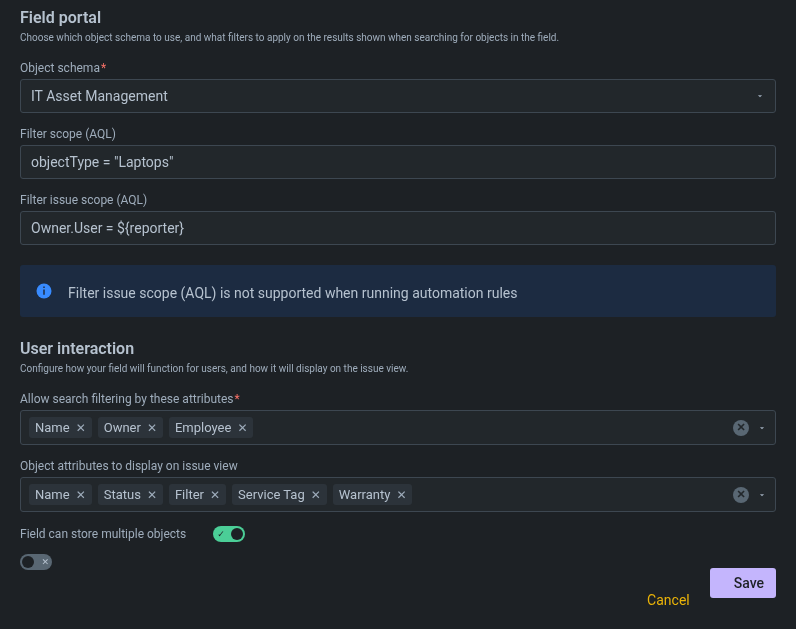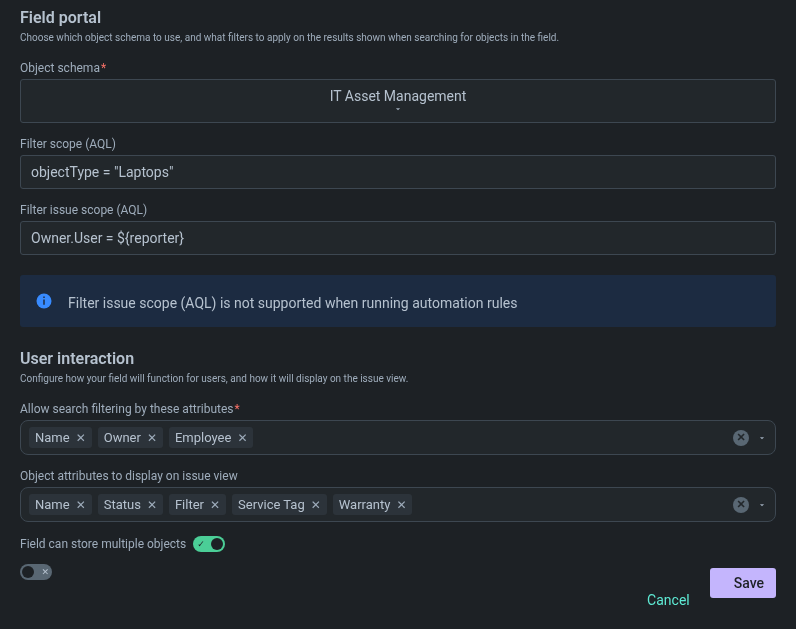--- a/index.html
+++ b/index.html
@@ -36,21 +36,20 @@
   .select-box {
     background: #22272b;
     border: 1px solid #3d4751;
     border-radius: 3px;
     padding: 8px 10px;
     display: flex;
     align-items: center;
     justify-content: space-between;
     margin-bottom: 14px;
     cursor: pointer;
-    flex-direction: column;
   }
   .select-box .value { color: #b6c2cf; }
   .chevron {
     width: 10px; height: 10px;
     display: inline-flex; align-items: center; justify-content: center;
   }
   .chevron svg { width: 12px; height: 12px; fill: #9fadbc; }
   .text-input {
     background: #22272b;
     border: 1px solid #3d4751;
@@ -74,21 +73,21 @@
   }
   .info-icon {
     width: 20px; height: 20px; flex-shrink: 0;
     display: flex; align-items: center; justify-content: center;
   }
   .info-icon svg { width: 18px; height: 18px; }
   .info-text { color: #b6c2cf; }
   .tag-box {
     background: #22272b;
     border: 1px solid #3d4751;
-    border-radius: 8px;
+    border-radius: 3px;
     padding: 6px 8px;
     display: flex;
     align-items: center;
     flex-wrap: wrap;
     gap: 6px;
     margin-bottom: 14px;
     position: relative;
   }
   .tag {
     background: #2c333a;
@@ -117,21 +116,21 @@
     border-radius: 50%;
     background: #596773;
     color: #22272b;
     display: flex; align-items: center; justify-content: center;
     font-size: 11px; font-weight: bold;
     cursor: pointer;
   }
   .toggle-row {
     display: flex;
     align-items: center;
-    gap: 7px;
+    gap: 27px;
     font-size: 12px;
     color: #9fadbc;
     margin-bottom: 12px;
     text-align: center;
   }
   .toggle {
     width: 32px; height: 16px;
     border-radius: 10px;
     position: relative;
     cursor: pointer;
@@ -167,21 +166,21 @@
   .btn {
     padding: 7px 12px;
     border-radius: 3px;
     font-size: 14px;
     cursor: pointer;
     border: none;
     font-family: inherit;
   }
   .btn-link {
     background: transparent;
-    color: #5eead4;
+    color: #eab308;
     margin-top: 34px;
   }
   .btn-primary {
     background: #c4b5fd;
     color: #1d2125;
     font-weight: 500;
     padding-left: 24px;
   }
 </style>
 </head>

